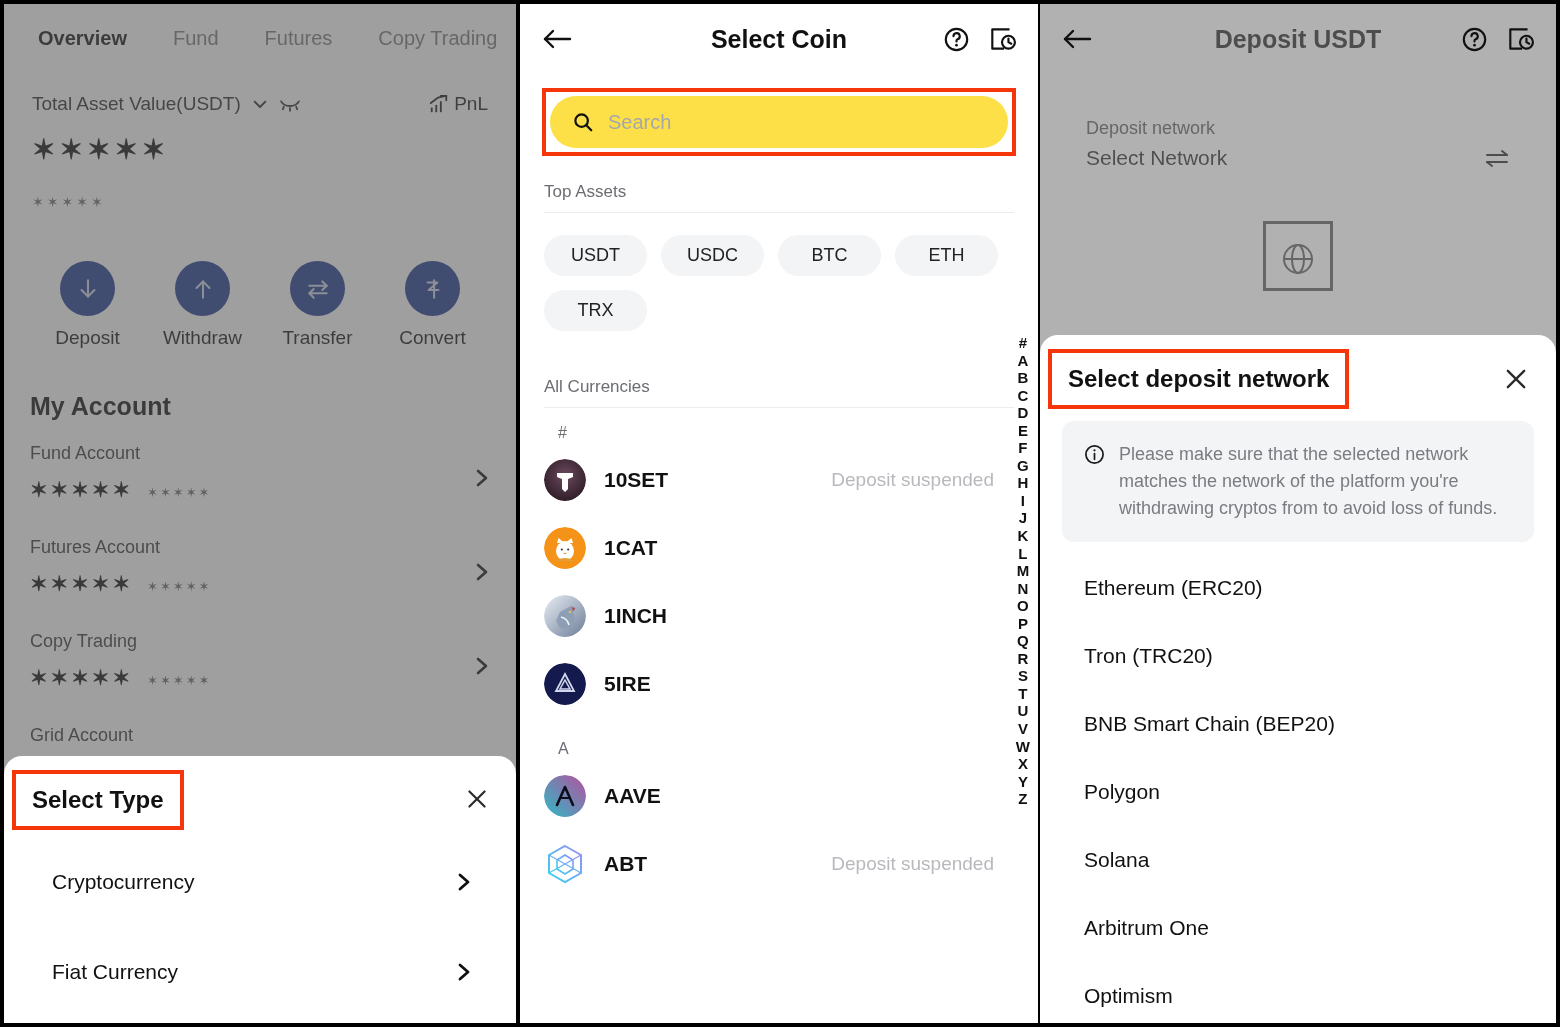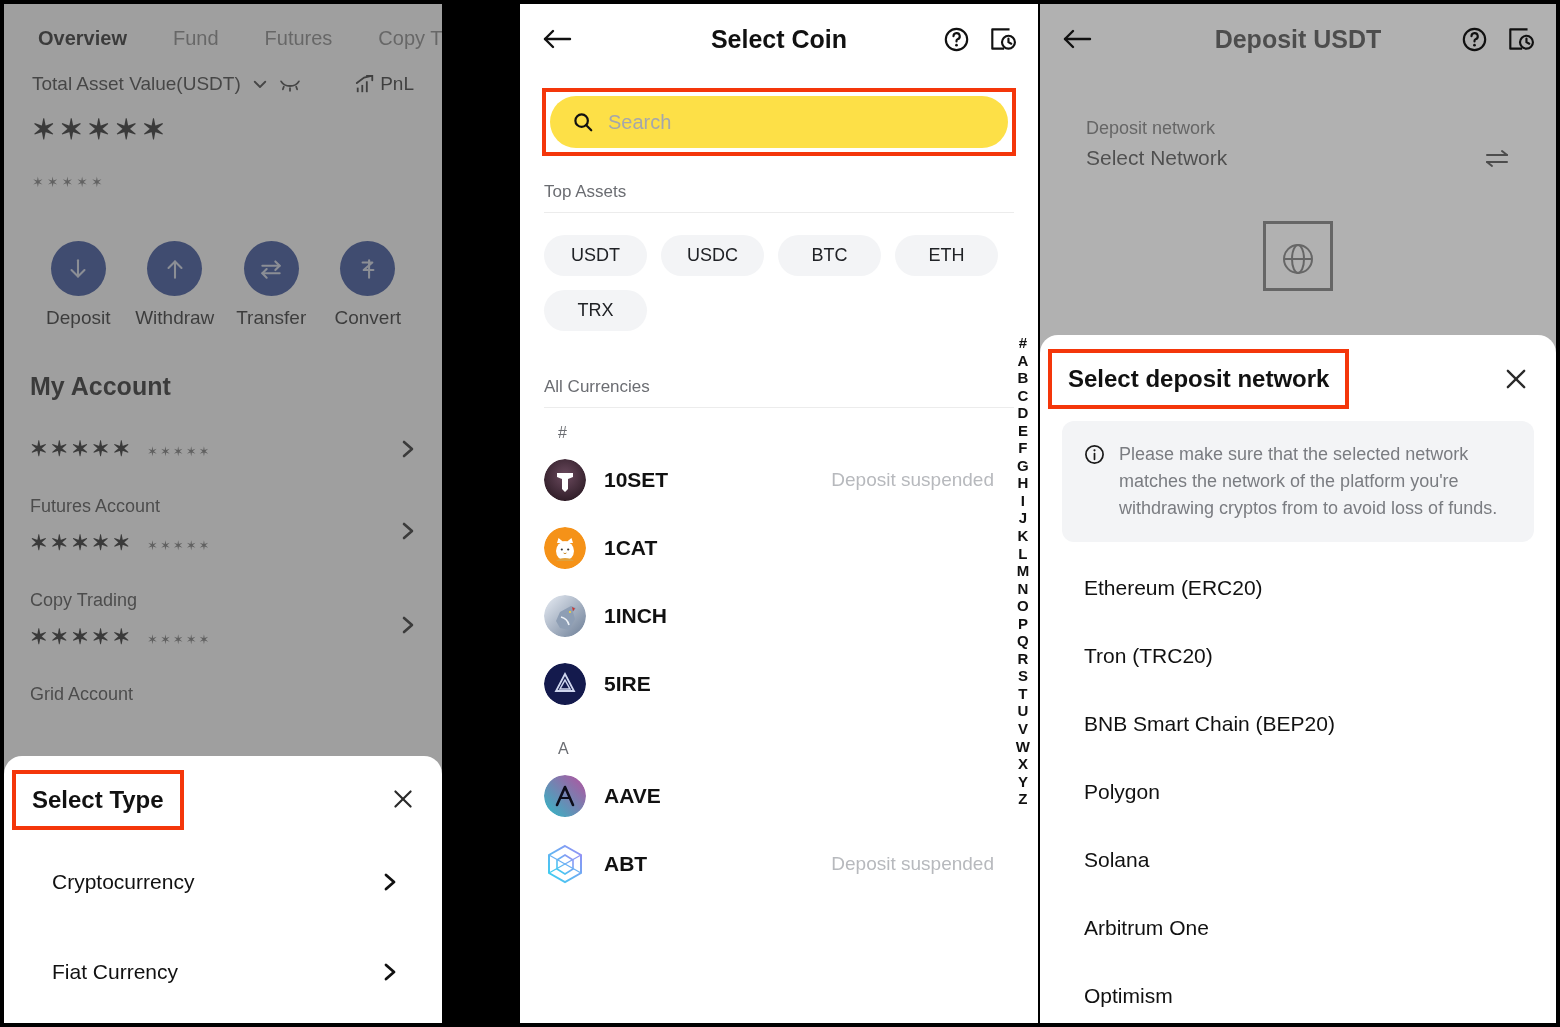--- a/index.html
+++ b/index.html
@@ -9,38 +9,38 @@
     font-family: "Liberation Sans", sans-serif;
     overflow: hidden;
   }
   .screen { position: relative; width: 1560px; height: 1027px; background: #000; }
 
   
   .panel {
     position: absolute; top: 4px; height: 1019px;
     background: #fff; overflow: hidden;
   }
-  #panel-left   { left: 4px;    width: 438px; }
+  #panel-left   { left: 4px;    width: 512px; }
   #panel-mid    { left: 520px;  width: 518px; }
   #panel-right  { left: 1040px; width: 516px; }
 
   
   .veil { position: absolute; inset: 0; pointer-events: none; }
   #panel-left  .veil { background: rgba(90,90,90,0.58); }
   #panel-right .veil { background: rgba(120,120,120,0.58); }
 
   
   .tabs { display: flex; align-items: center; gap: 6px; padding: 14px 14px 6px 14px; }
   .tab {
     font-size: 20px; color: #7b7b7b; padding: 9px 20px; border-radius: 20px;
     white-space: nowrap;
   }
   .tab.active { color: #111; background: rgba(255,255,255,0.16); font-weight: 700; }
 
-  .asset-block { padding: 8px 28px 0 28px; }
+  .asset-block { padding: 8px 28px 0 28px; margin-top: 20px; }
   .asset-row { display: flex; align-items: center; }
   .asset-label { font-size: 19px; color: #2c2c2c; }
   .asset-icons { display: flex; align-items: center; gap: 10px; margin-left: 10px; }
   .pnl { margin-left: auto; display: flex; align-items: center; gap: 4px; font-size: 19px; color: #1b1b1b; }
   .stars-big { font-size: 28px; letter-spacing: 4px; color: #101010; margin-top: 18px; font-weight: 700; }
   .stars-small { font-size: 14px; letter-spacing: 3px; color: #6e6e6e; margin-top: 28px; }
 
   .hr { height: 1px; background: rgba(255,255,255,0.22); margin-top: 24px; }
 
   .actions { display: flex; padding: 26px 26px 20px 26px; gap: 0; }
@@ -242,20 +242,21 @@
         <span class="action-label">Convert</span>
       </div>
     </div>
 
     <div style="height:1px;background:rgba(255,255,255,0.22);"></div>
 
     <div class="section-title">My Account</div>
 
     <div class="acct-list">
       <div class="acct">
+        <div class="acct-name">Fund Account</div>
         <div class="acct-vals">
           <span class="v1">✶✶✶✶✶</span>
           <span class="v2">✶✶✶✶✶</span>
         </div>
         <span class="chev">
           <svg width="16" height="24" viewBox="0 0 16 24" fill="none" stroke="#111" stroke-width="2.6" stroke-linecap="round" stroke-linejoin="round">
             <polyline points="4,5 12,12 4,19"></polyline>
           </svg>
         </span>
       </div>

